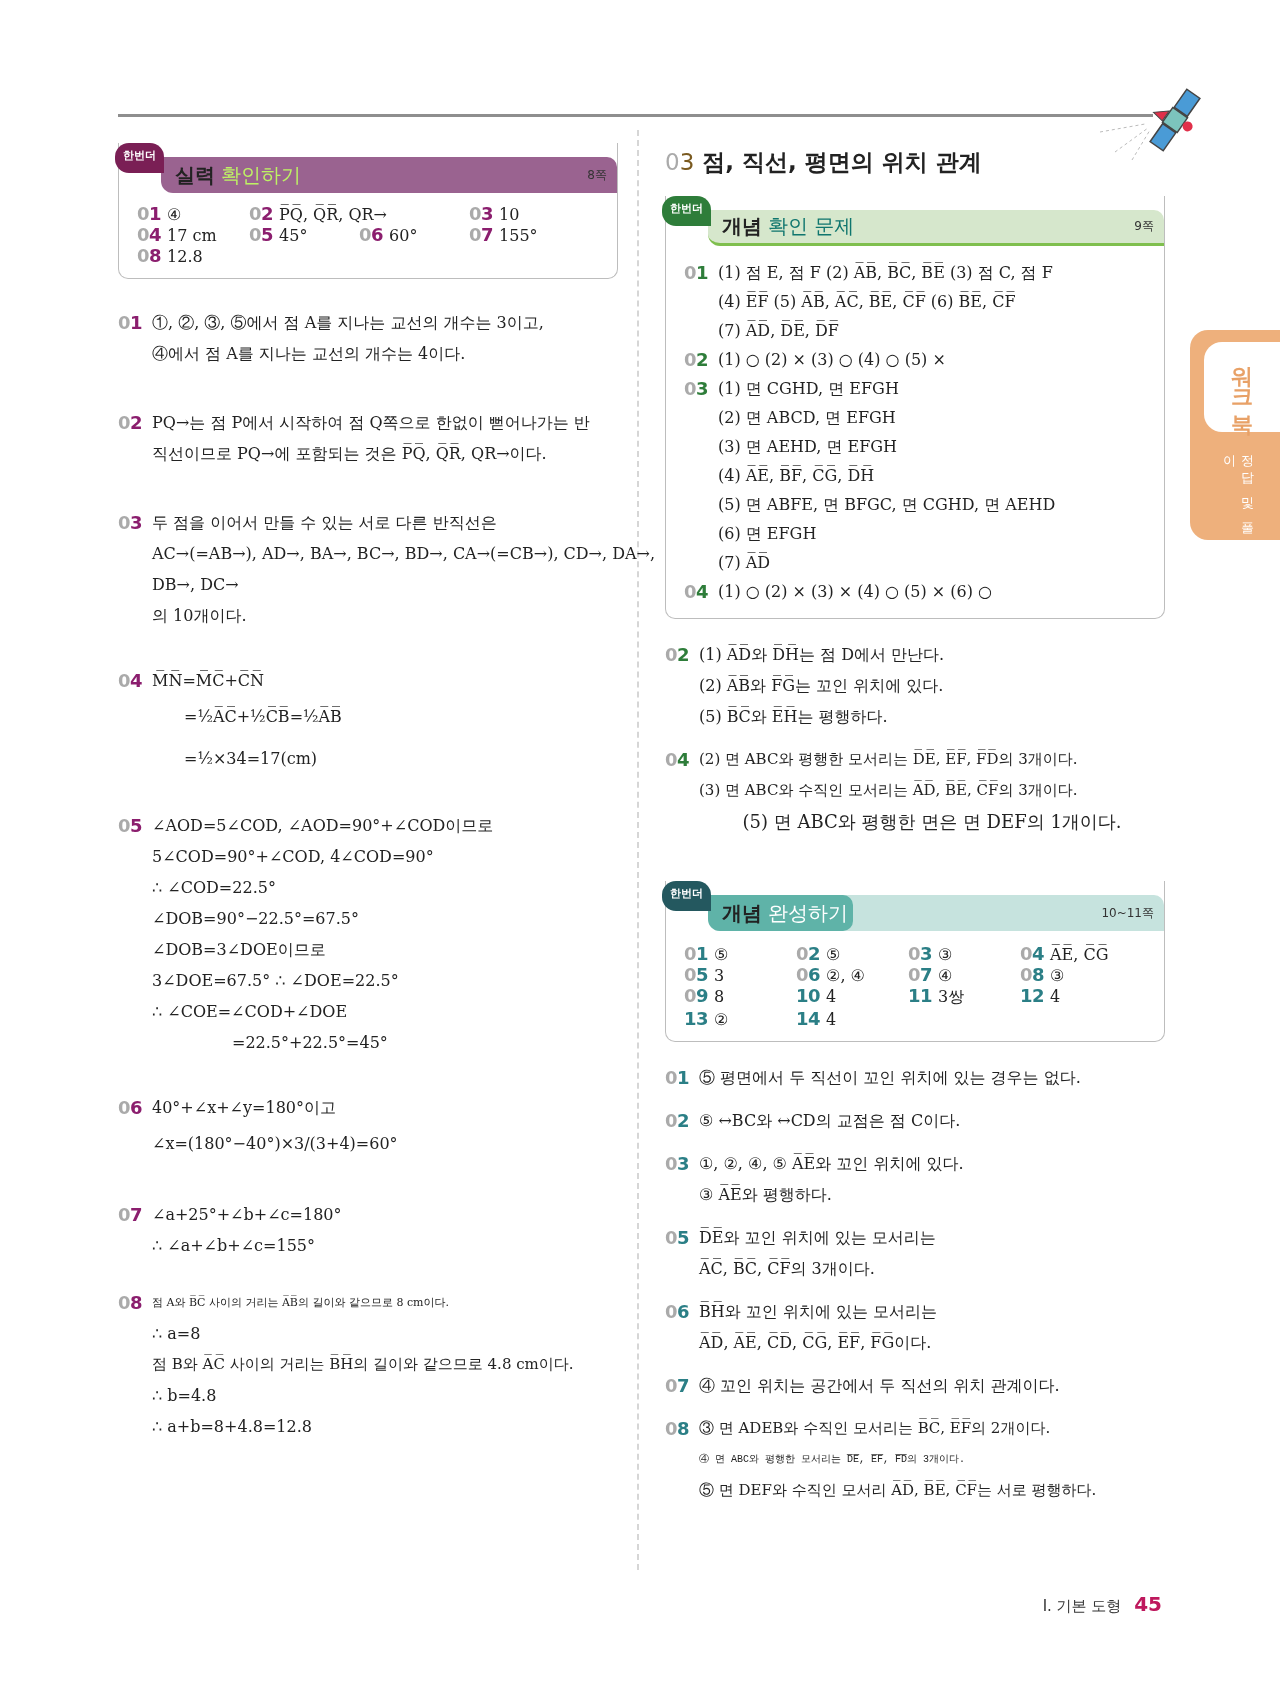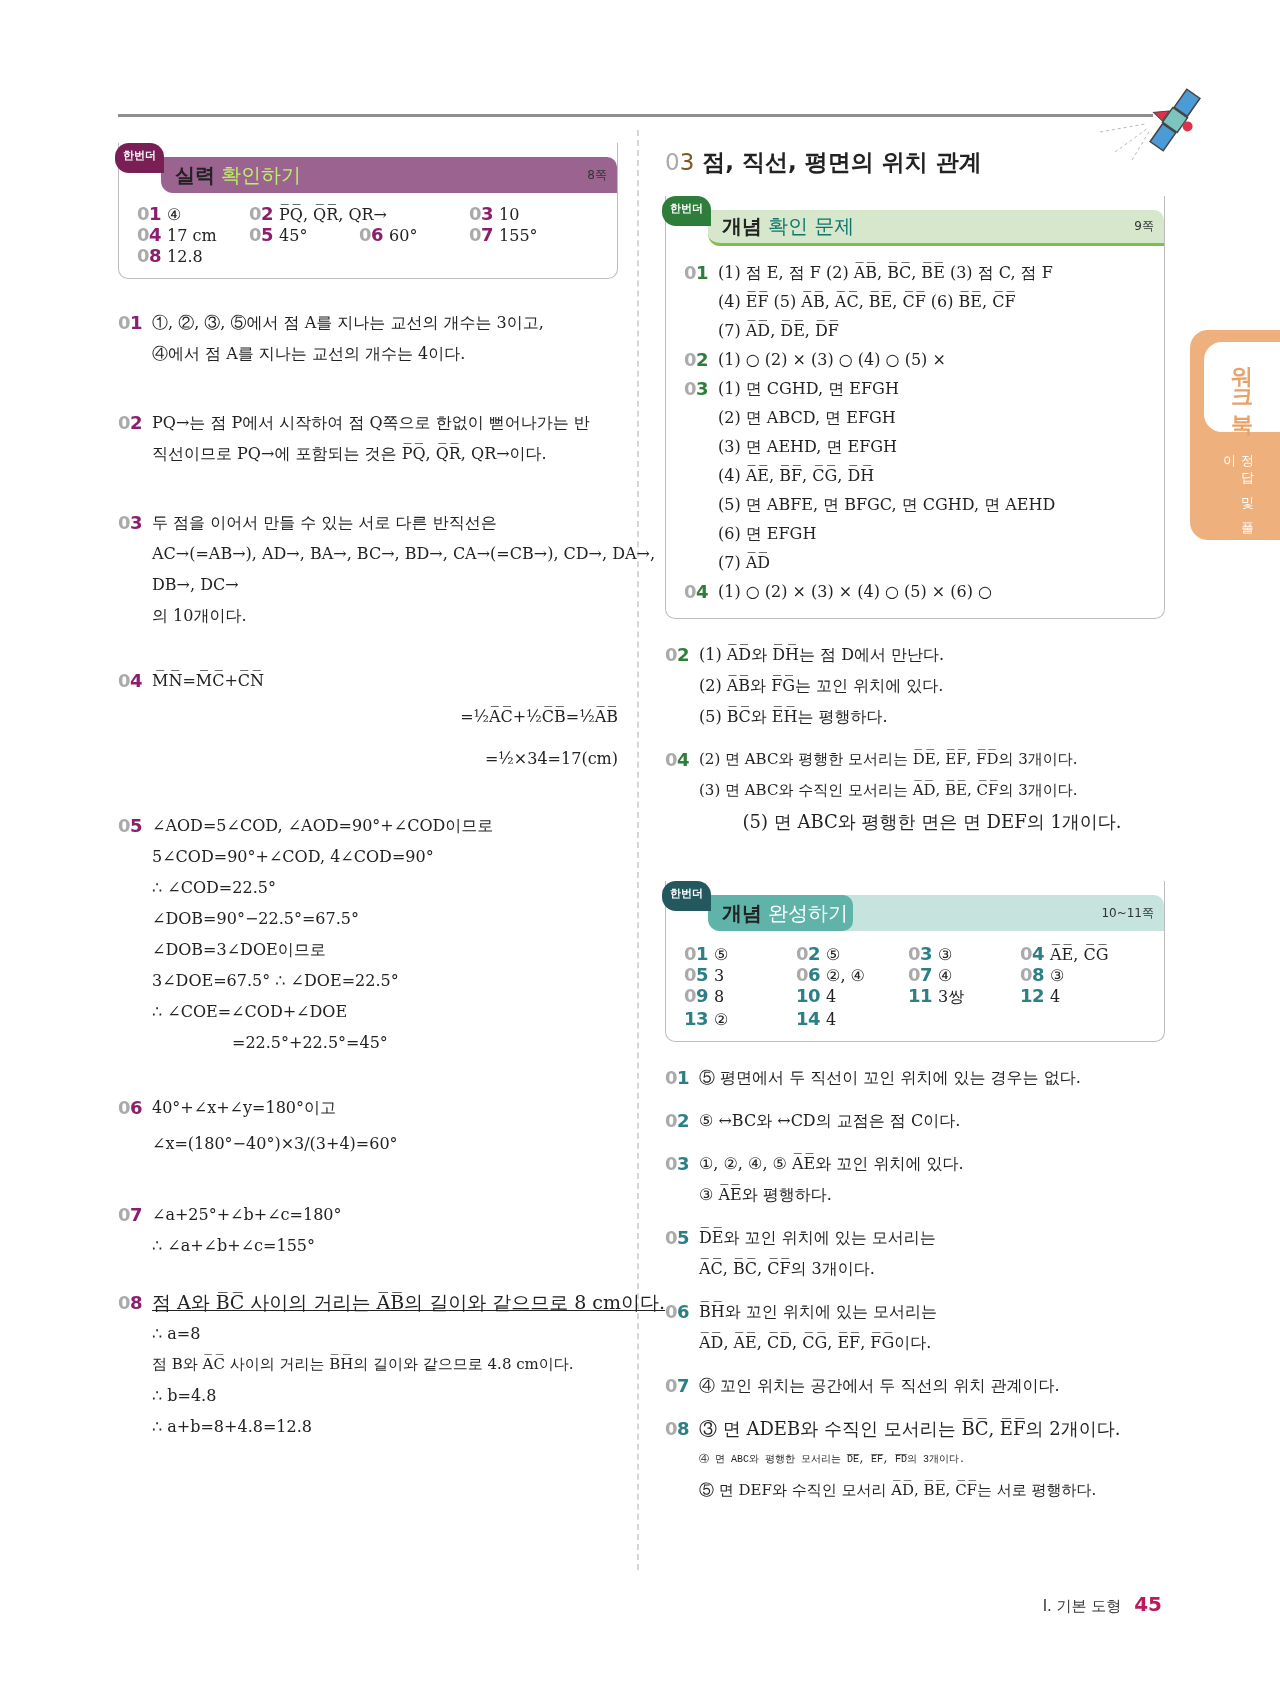--- a/index.html
+++ b/index.html
@@ -45,21 +45,21 @@
   .num { font-family: "DejaVu Sans", sans-serif; font-weight: bold; font-size: 18px; letter-spacing: -0.5px; margin-right: 6px; }
   .num .d0 { color: #aaaaaa; }
   .purple-num .d1 { color: #8b1e6e; }
   .green-num .d1 { color: #2e7d3a; }
   .teal-num .d1 { color: #2b7f86; }
 
   .sol { position: relative; font-size: 16px; line-height: 31px; }
   .sol .item { position: relative; padding-left: 34px; margin-bottom: 26px; }
   .sol .item .num { position: absolute; left: 0; top: 0; }
   .sol .line { display: block; white-space: nowrap; }
-  .indent2 { padding-left: 32px; text-align: right; }
+  .indent2 { padding-left: 32px; }
   .indent3 { padding-left: 80px; }
 
   .section-title { font-family: "DejaVu Sans", sans-serif; font-size: 23px; font-weight: bold; color: #222; margin-bottom: 18px; margin-top: 4px; }
   .section-title .n0 { color: #aaaaaa; font-weight: normal; }
   .section-title .n1 { color: #7a5a20; font-weight: normal; }
 
   .concept-list { padding: 14px 12px 12px 18px; font-size: 16px; line-height: 29px; }
   .concept-list .row { position: relative; padding-left: 34px; }
   .concept-list .row .num { position: absolute; left: 0; top: 0; }
   .concept-list .sub { white-space: nowrap; display: block; }
@@ -166,21 +166,21 @@
       <span class="line">40°+∠x+∠y=180°이고</span>
       <span class="line" style="line-height:42px;">∠x=(180°−40°)×3/(3+4)=60°</span>
     </div>
     <div class="item" style="margin-top:34px;">
       <span class="num"><span class="d0">0</span><span class="d1">7</span></span>
       <span class="line">∠a+25°+∠b+∠c=180°</span>
       <span class="line">∴ ∠a+∠b+∠c=155°</span>
     </div>
     <div class="item" style="margin-top:16px;">
       <span class="num"><span class="d0">0</span><span class="d1">8</span></span>
-      <span class="line" style="font-size:19px;text-decoration:underline;">점 A와 B̅C̅ 사이의 거리는 A̅B̅의 길이와 같으므로 8 cm이다.</span>
+      <span class="line" style="font-size:11px;">점 A와 B̅C̅ 사이의 거리는 A̅B̅의 길이와 같으므로 8 cm이다.</span>
       <span class="line">∴ a=8</span>
       <span class="line" style="font-size:15px;">점 B와 A̅C̅ 사이의 거리는 B̅H̅의 길이와 같으므로 4.8 cm이다.</span>
       <span class="line">∴ b=4.8</span>
       <span class="line">∴ a+b=8+4.8=12.8</span>
     </div>
   </div>
 </div>
 
 <div class="col col-right">
   <div class="section-title">
@@ -291,21 +291,21 @@
       <span class="num"><span class="d0">0</span><span class="d1">6</span></span>
       <span class="line">B̅H̅와 꼬인 위치에 있는 모서리는</span>
       <span class="line">A̅D̅, A̅E̅, C̅D̅, C̅G̅, E̅F̅, F̅G̅이다.</span>
     </div>
     <div class="item">
       <span class="num"><span class="d0">0</span><span class="d1">7</span></span>
       <span class="line">④ 꼬인 위치는 공간에서 두 직선의 위치 관계이다.</span>
     </div>
     <div class="item">
       <span class="num"><span class="d0">0</span><span class="d1">8</span></span>
-      <span class="line" style="font-size:18px;">③ 면 ADEB와 수직인 모서리는 B̅C̅, E̅F̅의 2개이다.</span>
+      <span class="line" style="font-size:15px;">③ 면 ADEB와 수직인 모서리는 B̅C̅, E̅F̅의 2개이다.</span>
       <span class="line" style="font-size:10px;font-family:Liberation Mono, monospace;">④ 면 ABC와 평행한 모서리는 D̅E̅, E̅F̅, F̅D̅의 3개이다.</span>
       <span class="line" style="font-size:15px;">⑤ 면 DEF와 수직인 모서리 A̅D̅, B̅E̅, C̅F̅는 서로 평행하다.</span>
     </div>
   </div>
 </div>
 
 <div class="footer">
   <span>Ⅰ. 기본 도형</span>
   <span class="page-num">45</span>
 </div>

